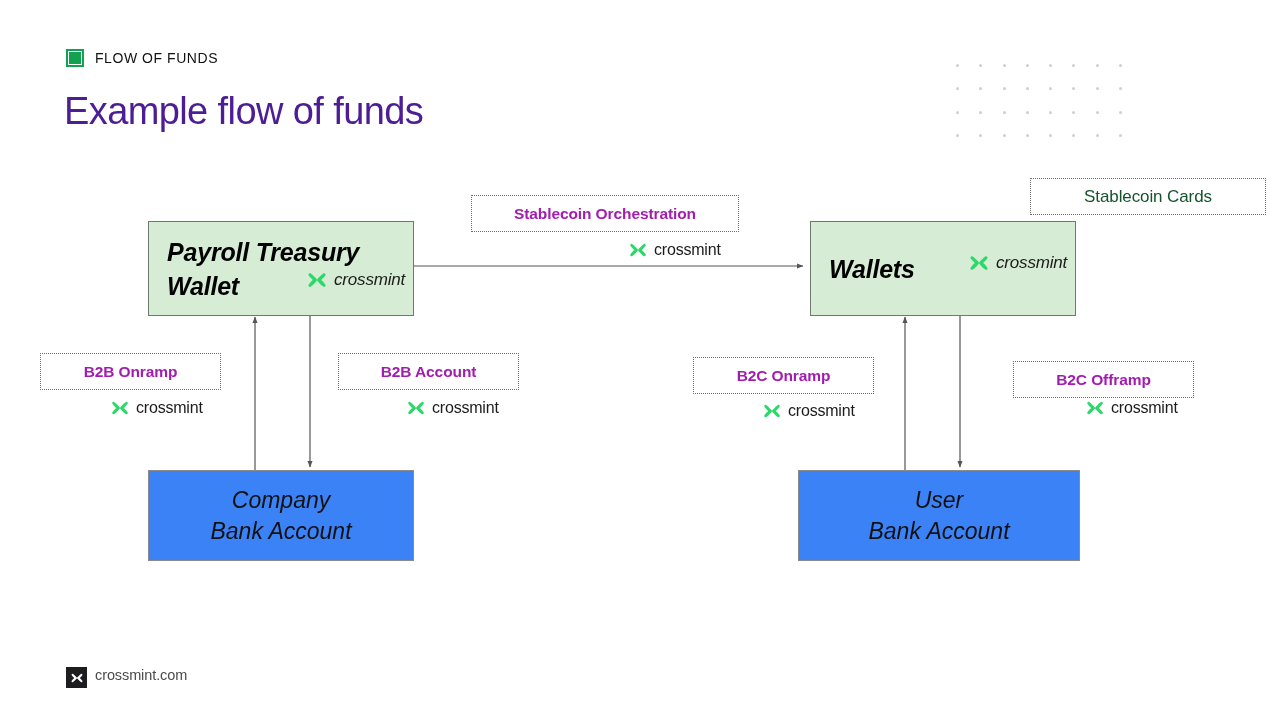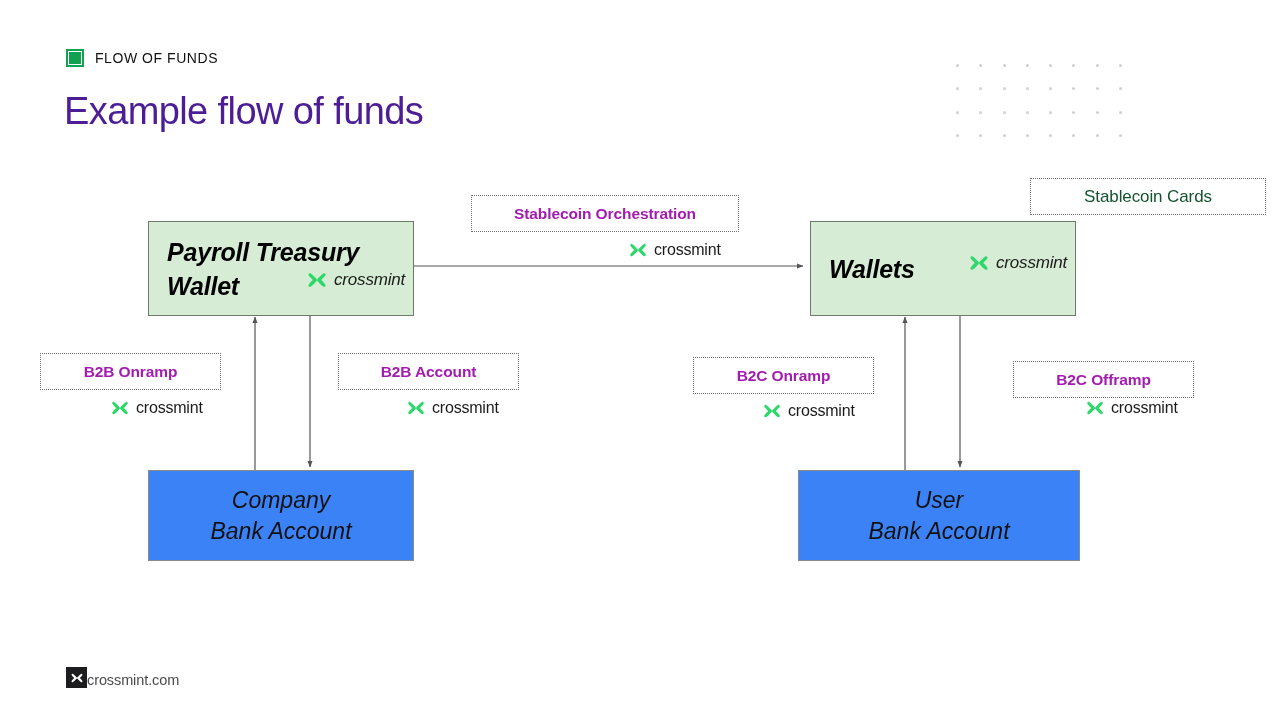--- a/index.html
+++ b/index.html
@@ -174,22 +174,22 @@
     height: 720px;
     pointer-events: none;
   }
 
   
   .footer {
     position: absolute;
     left: 66px;
     top: 667px;
     display: flex;
-    align-items: flex-end;
-    gap: 0;
+    align-items: flex-start;
+    gap: 8px;
   }
   .footer-badge {
     width: 21px;
     height: 21px;
     background: #1d1d1f;
     display: flex;
     align-items: center;
     justify-content: center;
     flex: none;
   }

